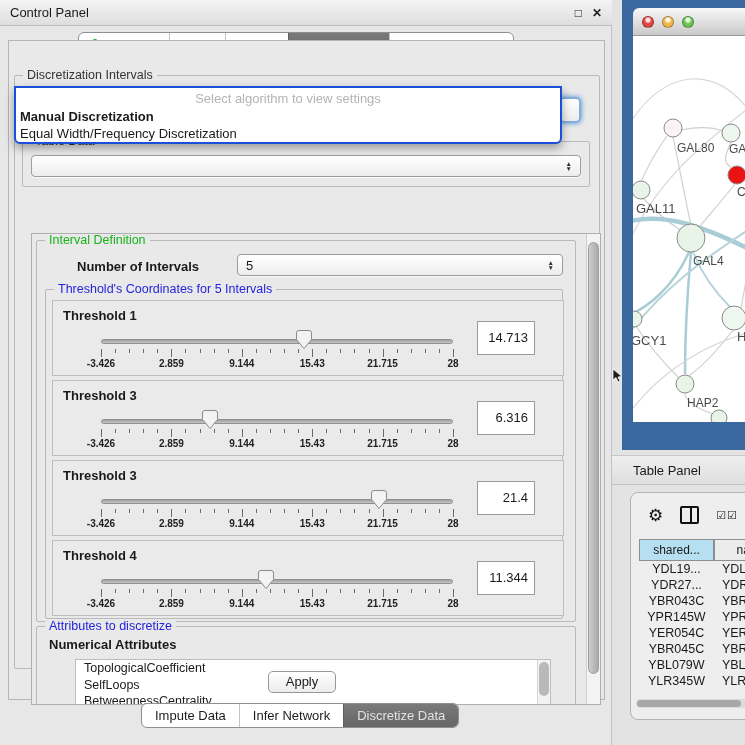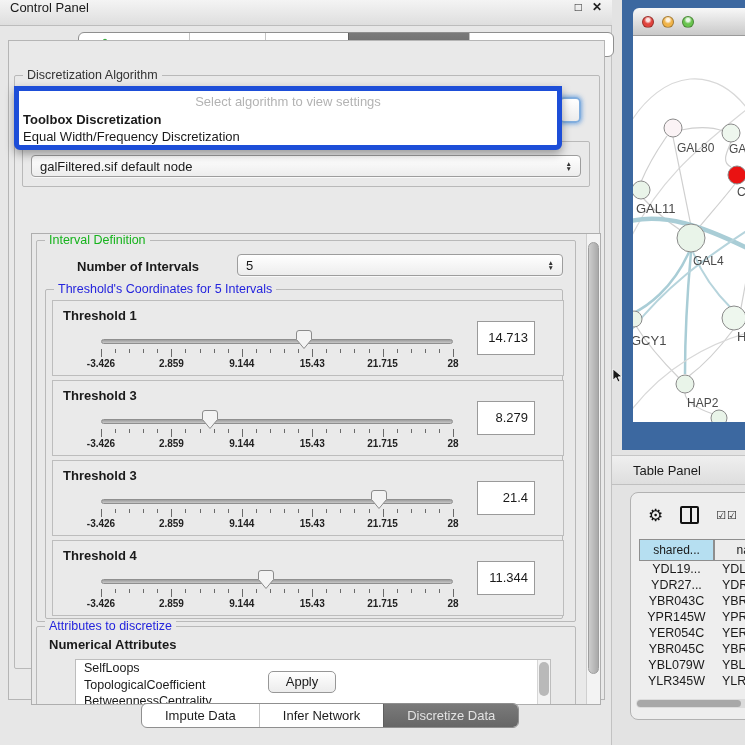--- a/index.html
+++ b/index.html
@@ -3,44 +3,44 @@
 <meta charset="utf-8">
 <style>
   html,body{margin:0;padding:0;background:#d8d8d8;}
   *{box-sizing:border-box;}
   #app{position:relative;width:745px;height:745px;overflow:hidden;
        font-family:"Liberation Sans",sans-serif;background:#e3e3e3;color:#1a1a1a;}
   
   #control-panel{position:absolute;left:0;top:0;width:612px;height:745px;background:#e7e7e7;border-right:1px solid #c2c2c2;}
   #cp-titlebar{position:absolute;left:0;top:0;width:612px;height:26px;
     background:linear-gradient(#f4f4f4,#dedede);border-bottom:1px solid #bcbcbc;
-    display:flex;align-items:flex-start;padding:0 10px;font-size:13px;}
+    display:flex;align-items:center;padding:0 10px;font-size:13px;}
   #cp-title{flex:1;}
   .tb-ico{font-size:12px;color:#222;margin-left:10px;cursor:default;}
   
   .seg{position:absolute;display:flex;height:25px;border:1px solid #8f8f8f;border-radius:6px;
        background:#fff;overflow:hidden;font-size:13px;}
-  .seg .sg{display:flex;align-items:center;gap:5px;padding:0 23px;border-left:1px solid #c4c4c4;white-space:nowrap;color:#1c1c1c;}
+  .seg .sg{display:flex;align-items:center;gap:5px;padding:0 13px;border-left:1px solid #c4c4c4;white-space:nowrap;color:#1c1c1c;}
   .seg .sg:first-child{border-left:none;}
   .seg .sg.active{background:linear-gradient(#7a7a7a,#666);color:#e3e3e3;border-left-color:#5f5f5f;}
   #top-tabs{left:78px;top:32px;}
   #bottom-tabs{left:141px;top:703px;}
   
   #cp-content{position:absolute;left:8px;top:40px;width:597px;height:660px;border:1px solid #b5b5b5;background:#e9e9e9;}
   .group{position:absolute;border:1px solid #b9b9b9;border-radius:2px;}
   .glabel{position:absolute;top:-8px;left:8px;background:#e9e9e9;padding:0 4px;font-size:12.5px;}
   .glabel.green{color:#16b31c;}
   .glabel.blue{color:#2424dd;}
   .glabel.dark{color:#333;}
   .combo{position:absolute;display:flex;align-items:center;height:22px;border:1px solid #9d9d9d;border-radius:4px;
     background:linear-gradient(#fff,#ededed);font-size:13px;padding:0 8px;box-shadow:0 1px 0 rgba(255,255,255,.7);}
   .stepper{margin-left:auto;display:flex;flex-direction:column;font-size:6.5px;line-height:5px;color:#333;padding-left:6px;}
   
   #algo-popup{position:absolute;left:14px;top:86px;width:548px;background:#fff;
-     border:5px solid #1d4ed8;border-radius:0 0 6px 6px;box-shadow:0 4px 10px rgba(0,0,0,.35);z-index:30;font-size:13px;}
+     border:2px solid #1d4ed8;border-radius:0 0 6px 6px;box-shadow:0 4px 10px rgba(0,0,0,.35);z-index:30;font-size:13px;}
   #algo-popup .ph{color:#b3b3b3;text-align:center;padding:3px 0 2px;}
   #algo-popup .opt{padding:1px 4px;}
   #algo-popup .opt.sel{font-weight:bold;}
   #combo-fragment{position:absolute;left:559px;top:97px;width:22px;height:26px;z-index:29;
      border:2px solid #82aede;border-radius:5px;background:linear-gradient(#fff,#ececec);
      box-shadow:0 0 4px 1px rgba(90,150,220,.8);}
   
   #scrollpane{position:absolute;left:22px;top:192px;width:570px;height:472px;border:1px solid #aeaeae;background:#e9e9e9;overflow:hidden;}
   #vsb{position:absolute;right:0;top:0;width:14px;height:100%;background:#f3f3f3;border-left:1px solid #cfcfcf;}
   #vsb .thumb{position:absolute;left:1px;top:8px;width:11px;height:432px;border-radius:6px;
@@ -125,27 +125,26 @@
           <span>Cyni Toolbox</span>
         </div>
         <div class="sg">
           <span>jActiveMNodules</span>
         </div>
       </div>
 
     <div id="cp-content">
 
       <div class="group" style="left:5px;top:34px;width:586px;height:594px;">
-        <span class="glabel dark">Discretization Algorithm</span>
+        <span class="glabel dark">Discretization Intervals</span>
       </div>
 
       <div class="group" style="left:13px;top:100px;width:568px;height:46px;">
         <span class="glabel dark">Table Data</span>
         <div class="combo" style="left:8px;top:13px;width:550px;">
-          <span>galFiltered.sif default node</span>
           <span class="stepper">
               <span>▲</span>
               <span>▼</span>
             </span>
         </div>
       </div>
 
       <div id="scrollpane">
 
         <div class="group" style="left:4px;top:6px;width:540px;height:382px;">
@@ -241,21 +240,21 @@
                     <span style="left: 0%;">-3.426</span>
                     <span style="left: 20%;">2.859</span>
                     <span style="left: 40%;">9.144</span>
                     <span style="left: 60%;">15.43</span>
                     <span style="left: 80%;">21.715</span>
                     <span style="left: 100%;">28</span>
                   </div>
                   <svg class="thr-thumb" width="16" height="19" style="left: 149.119px;">
                     <path d="M3 0.5 H13 Q15.5 0.5 15.5 3 V9.5 L8 18.5 L0.5 9.5 V3 Q0.5 0.5 3 0.5 Z" fill="#f3f3f3" stroke="#8b8b8b"></path>
                   </svg>
-                  <div class="valbox">8.279</div>
+                  <div class="valbox">6.316</div>
                 </div>
                 <div class="thr-box">
                   <div class="thr-label">Threshold 3</div>
                   <div class="thr-track"></div>
                   <div class="thr-ticks">
                     <i style="left: 0%; height: 8px;"></i>
                     <i style="left: 4%; height: 4px;"></i>
                     <i style="left: 8%; height: 4px;"></i>
                     <i style="left: 12%; height: 4px;"></i>
                     <i style="left: 16%; height: 4px;"></i>
@@ -340,40 +339,40 @@
                 </div>
               </div>
           </div>
         </div>
 
         <div class="group" style="left:4px;top:392px;width:540px;height:120px;">
           <span class="glabel blue">Attributes to discretize</span>
           <span style="position:absolute;left:12px;top:10px;font-size:13px;font-weight:bold;">Numerical Attributes</span>
           <div id="attr-list">
             <div id="attr-items">
+                <div class="item">TopologicalCoefficient</div>
                 <div class="item">SelfLoops</div>
-                <div class="item">TopologicalCoefficient</div>
                 <div class="item">BetweennessCentrality</div>
               </div>
             <div id="attr-vsb">
                 <div class="thumb"></div>
               </div>
           </div>
         </div>
 
         <div id="vsb">
             <div class="thumb"></div>
           </div>
       </div>
     </div>
 
     <div id="algo-popup">
       <div class="ph">Select algorithm to view settings</div>
       <div id="algo-options">
-          <div class="opt sel">Toolbox Discretization</div>
+          <div class="opt sel">Manual Discretization</div>
           <div class="opt">Equal Width/Frequency Discretization</div>
         </div>
     </div>
     <div id="combo-fragment"></div>
 
     <div id="apply-btn">Apply</div>
 
     <div class="seg" id="bottom-tabs">
         <div class="sg">
           <span>Impute Data</span>

